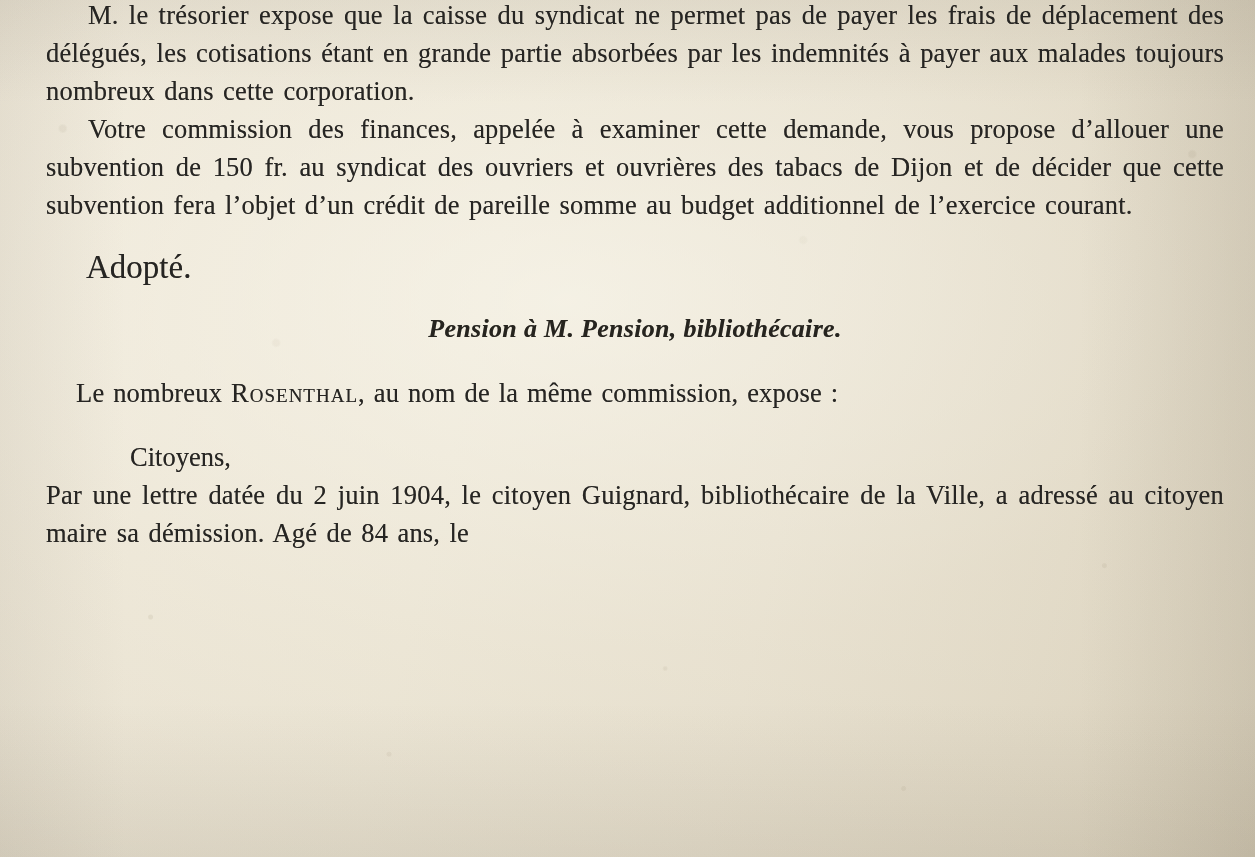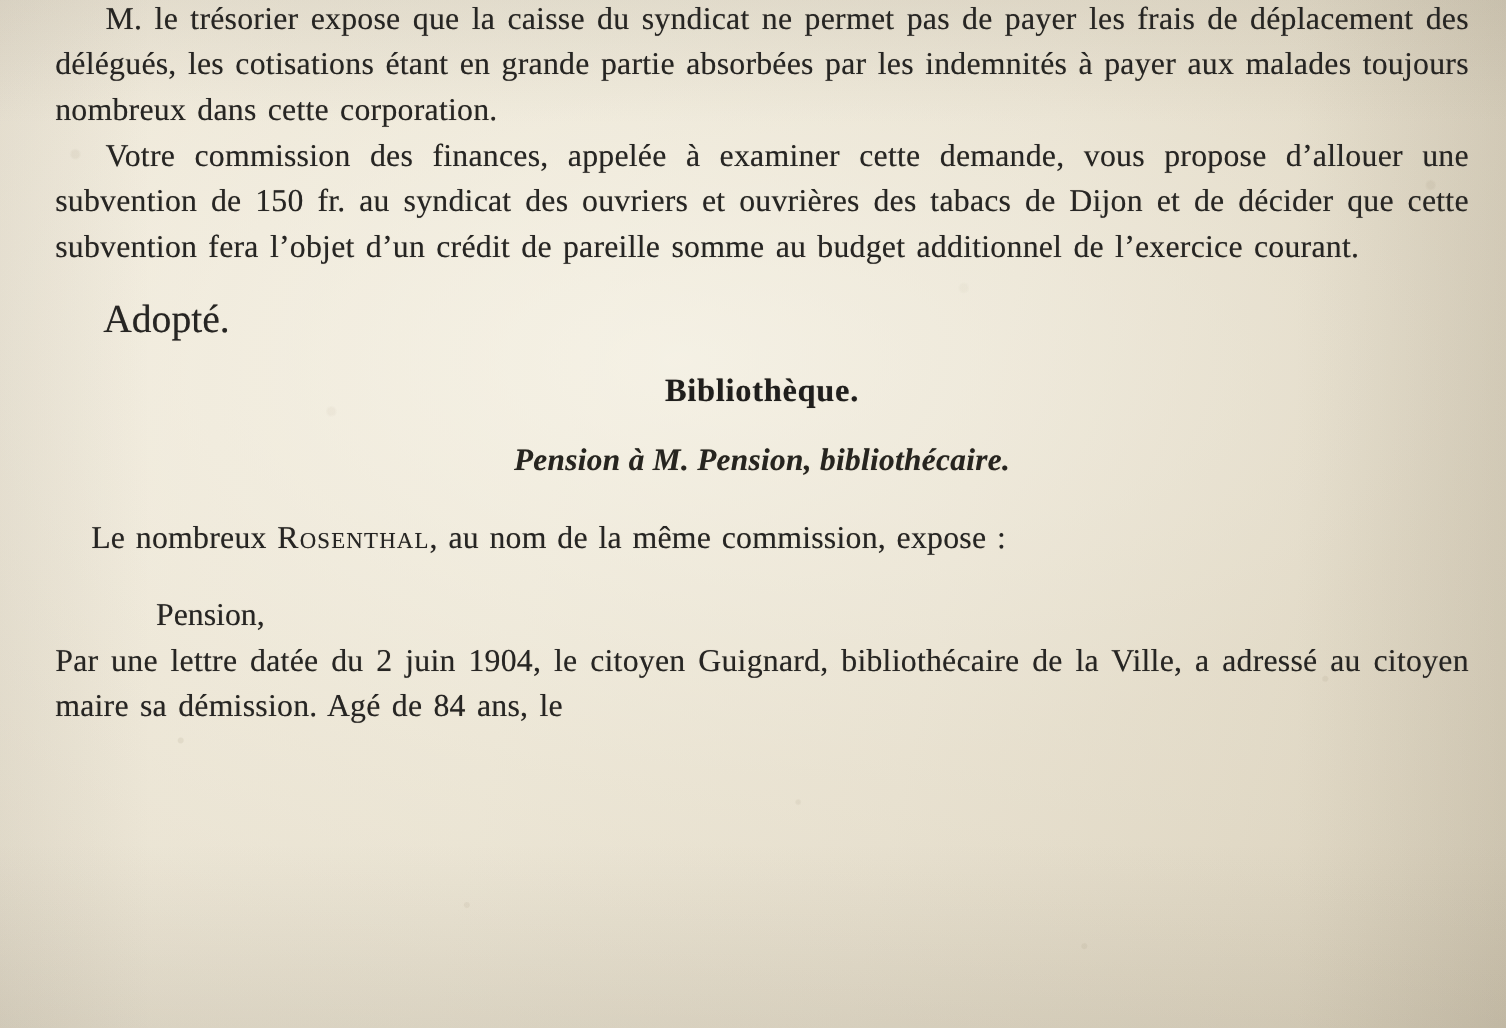--- a/index.html
+++ b/index.html
@@ -145,24 +145,23 @@
 
 <div class="page">
   <div class="text-block">
 
     <p class="body-par clipped-top">M. le trésorier expose que la caisse du syndicat ne permet pas de payer les frais de déplacement des délégués, les cotisations étant en grande partie absorbées par les indemnités à payer aux malades toujours nombreux dans cette corporation.</p>
 
     <p class="body-par">Votre commission des finances, appelée à examiner cette demande, vous propose d’allouer une subvention de 150 fr. au syndicat des ouvriers et ouvrières des tabacs de Dijon et de décider que cette subvention fera l’objet d’un crédit de pareille somme au budget additionnel de l’exercice courant.</p>
 
     <p class="adopted-line">Adopté.</p>
 
-    <h2 class="section-title">Bibliothèque.</h2>
 
     <h3 class="sub-title">Pension à M. Pension, bibliothécaire.</h3>
 
     <p class="speaker-line"><span>Le nombreux </span><span class="smallcaps">Rosenthal</span><span>, au nom de la même commission, expose :</span></p>
 
-    <p class="address-line">Pension,</p>
+    <p class="address-line">Citoyens,</p>
 
     <p class="body-par no-indent">Par une lettre datée du 2 juin 1904, le citoyen Guignard, bibliothécaire de la Ville, a adressé au citoyen maire sa démission. Agé de 84 ans, le</p>
 
   </div>
 </div>
 
 </body></html>

